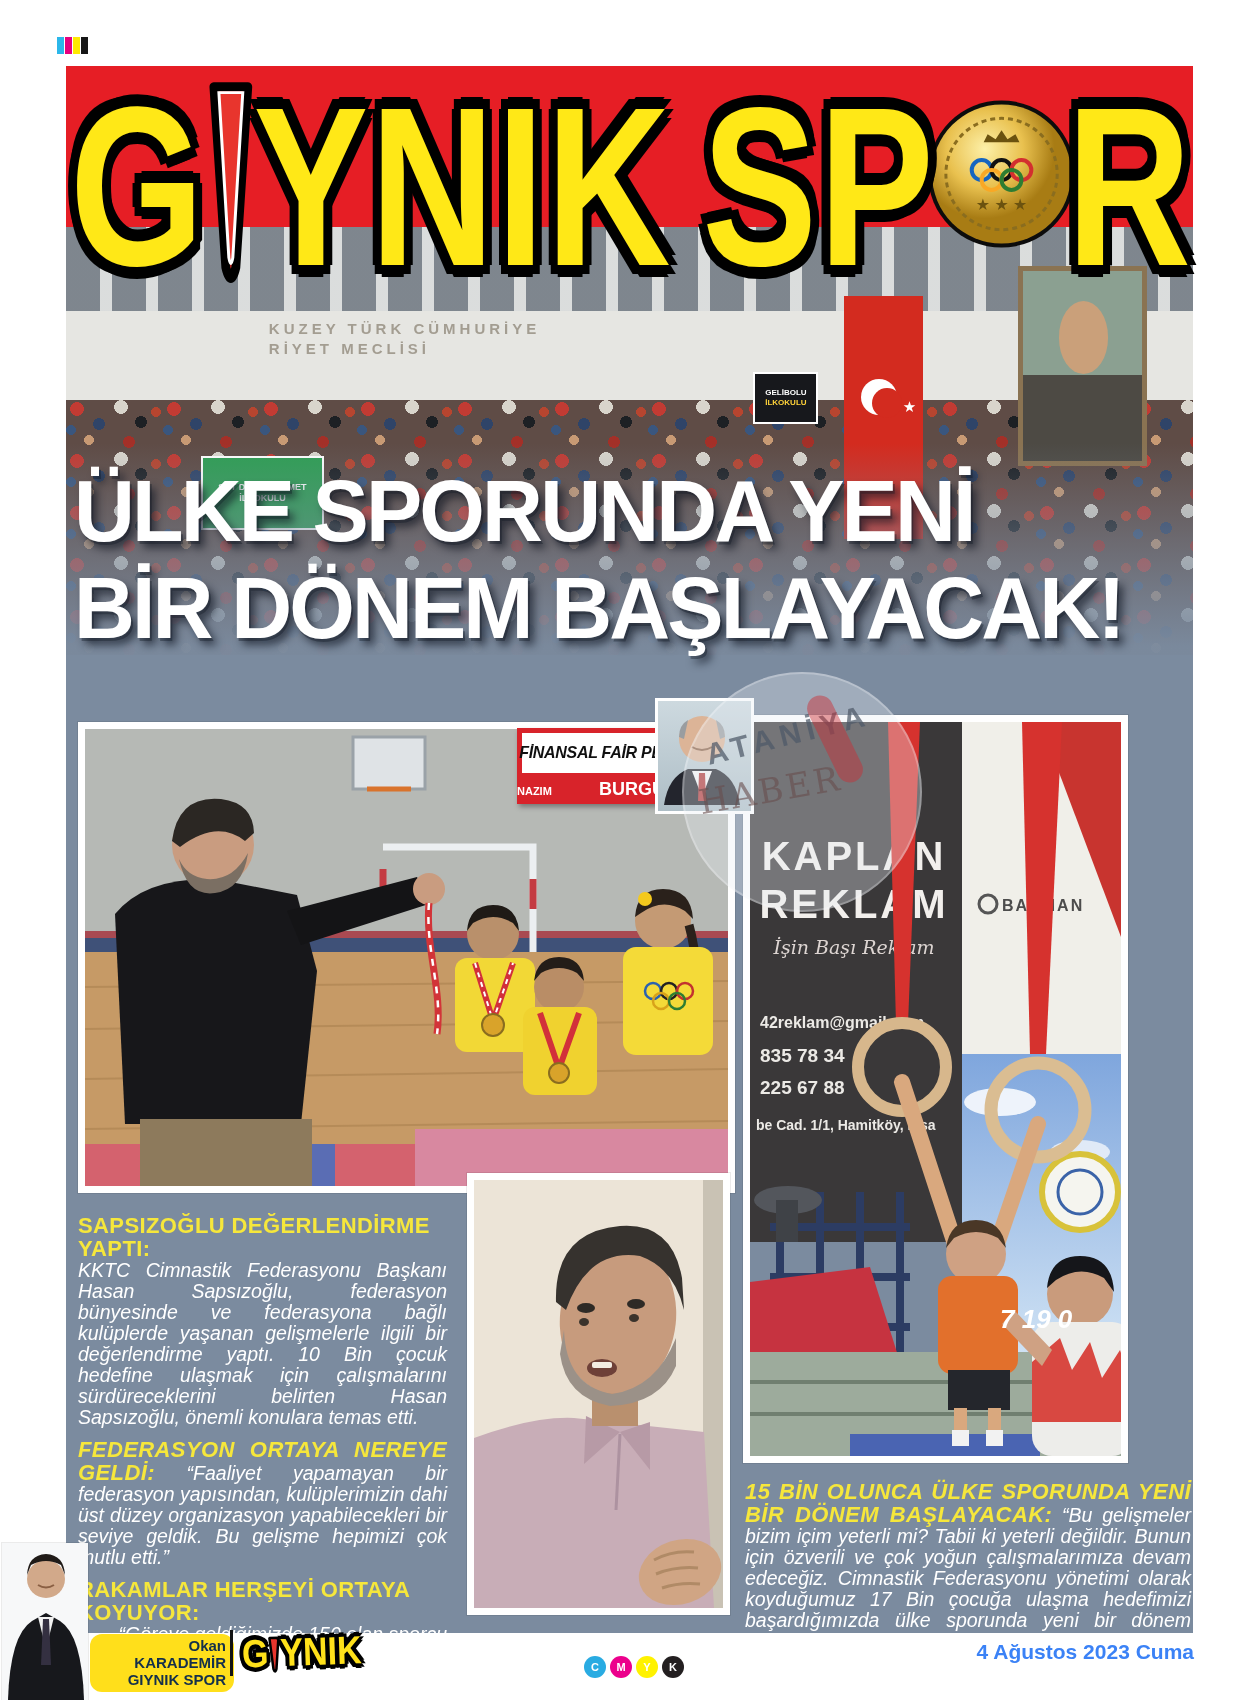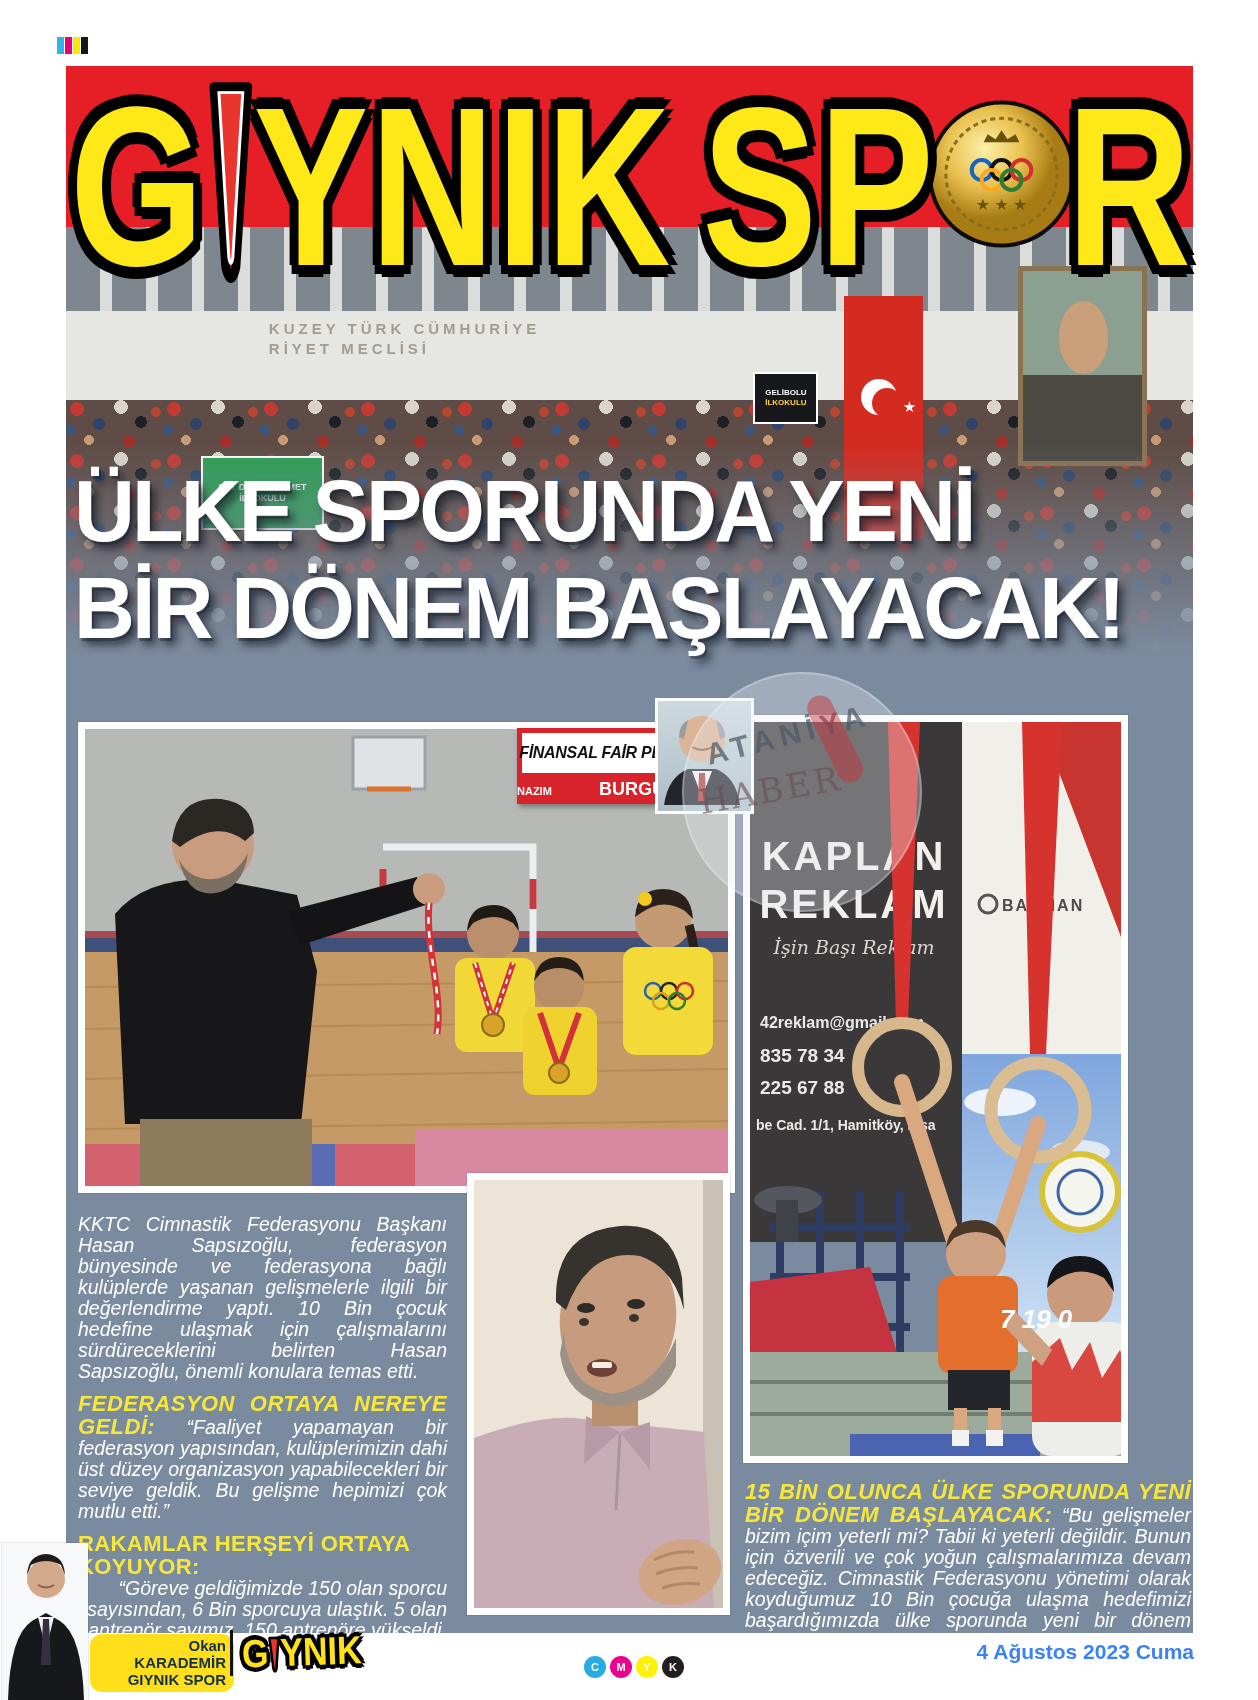--- a/index.html
+++ b/index.html
@@ -393,36 +393,37 @@
       <g stroke="#b08a66" stroke-width="3" fill="none">
         <path d="M180 380 q18 -10 40 -8"></path>
           <path d="M182 394 q20 -8 42 -6"></path>
           <path d="M188 408 q18 -6 38 -4"></path>
       </g>
     </svg>
   </div>
 
   <div class="colL">
     <div class="sec">
+      <div class="sechead">SAPSIZOĞLU DEĞERLENDİRME YAPTI:</div>
       <div class="secbody">KKTC Cimnastik Federasyonu Başkanı Hasan Sapsızoğlu, federasyon bünyesinde ve federasyona bağlı kulüplerde yaşanan gelişmelerle ilgili bir değerlendirme yaptı. 10 Bin çocuk hedefine ulaşmak için çalışmalarını sürdüreceklerini belirten Hasan Sapsızoğlu, önemli konulara temas etti.</div>
     </div>
     <div class="sec">
       <div class="secbody">
         <span class="sechead inlinebody">FEDERASYON ORTAYA NEREYE GELDİ:</span><span> “Faaliyet yapamayan bir federasyon yapısından, kulüplerimizin dahi üst düzey organizasyon yapabilecekleri bir seviye geldik. Bu gelişme hepimizi çok mutlu etti.”</span>
       </div>
     </div>
     <div class="sec">
       <div class="sechead">RAKAMLAR HERŞEYİ ORTAYA KOYUYOR:</div>
       <div class="secbody alignright">“Göreve geldiğimizde 150 olan sporcu sayısından, 6 Bin sporcuya ulaştık. 5 olan antrenör sayımız, 150 antrenöre yükseldi. Kulüp sayımız ise 17'ye ulaştı. Tek elden yönetilen naylon bir federasyon yapısından 27 noktada salonu olan bir federasyon yapısına kavuştuk.</div>
     </div>
   </div>
 
   <div class="colR">
     <p class="secbody">
-      <span class="sechead inlinebody">15 BİN OLUNCA ÜLKE SPORUNDA YENİ BİR DÖNEM BAŞLAYACAK:</span><span> “Bu gelişmeler bizim içim yeterli mi? Tabii ki yeterli değildir. Bunun için özverili ve çok yoğun çalışmalarımıza devam edeceğiz. Cimnastik Federasyonu yönetimi olarak koyduğumuz 10 Bin çocuğa ulaşma hedefimizi başardığımızda ülke sporunda yeni bir dönem başlayacaktır.”</span>
+      <span class="sechead inlinebody">15 BİN OLUNCA ÜLKE SPORUNDA YENİ BİR DÖNEM BAŞLAYACAK:</span><span> “Bu gelişmeler bizim içim yeterli mi? Tabii ki yeterli değildir. Bunun için özverili ve çok yoğun çalışmalarımıza devam edeceğiz. Cimnastik Federasyonu yönetimi olarak koyduğumuz 17 Bin çocuğa ulaşma hedefimizi başardığımızda ülke sporunda yeni bir dönem başlayacaktır.”</span>
     </p>
   </div>
 
   <div class="photo photoOkan">
     <svg width="86" height="157" viewBox="0 0 86 157">
       <rect width="86" height="157" fill="#f7f8f9"></rect>
       <circle cx="44" cy="36" r="19" fill="#d2a98a"></circle>
       <path d="M25 32 Q26 12 44 11 Q62 12 63 32 L59 22 Q44 14 29 22 Z" fill="#201b18"></path>
       <path d="M36 42 Q44 47 52 42" stroke="#8a5f43" stroke-width="2" fill="none"></path>
       <path d="M6 157 Q8 92 30 78 L44 70 L58 78 Q80 92 82 157 Z" fill="#17181c"></path>

